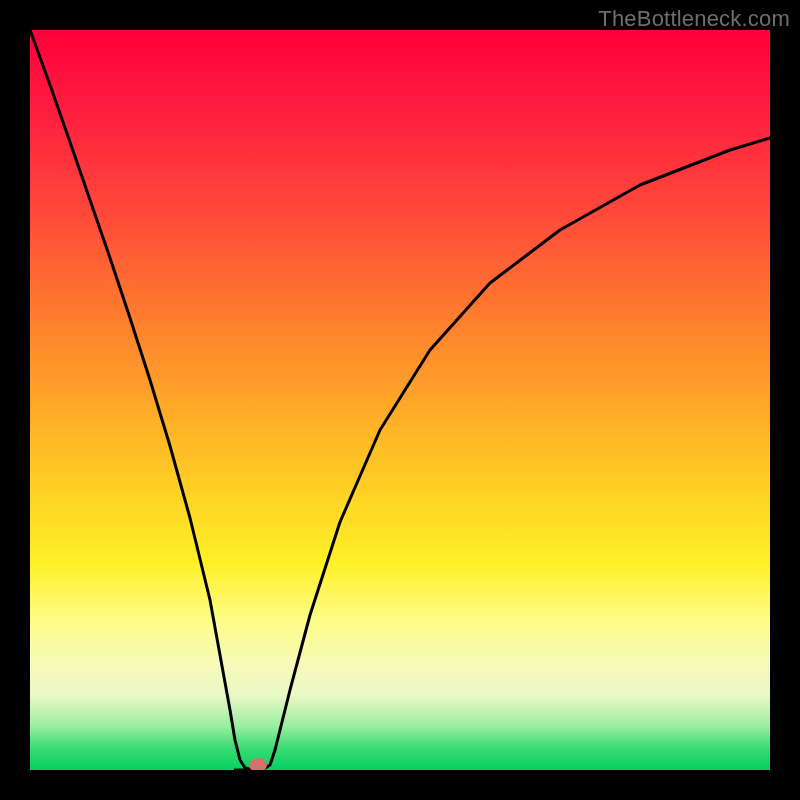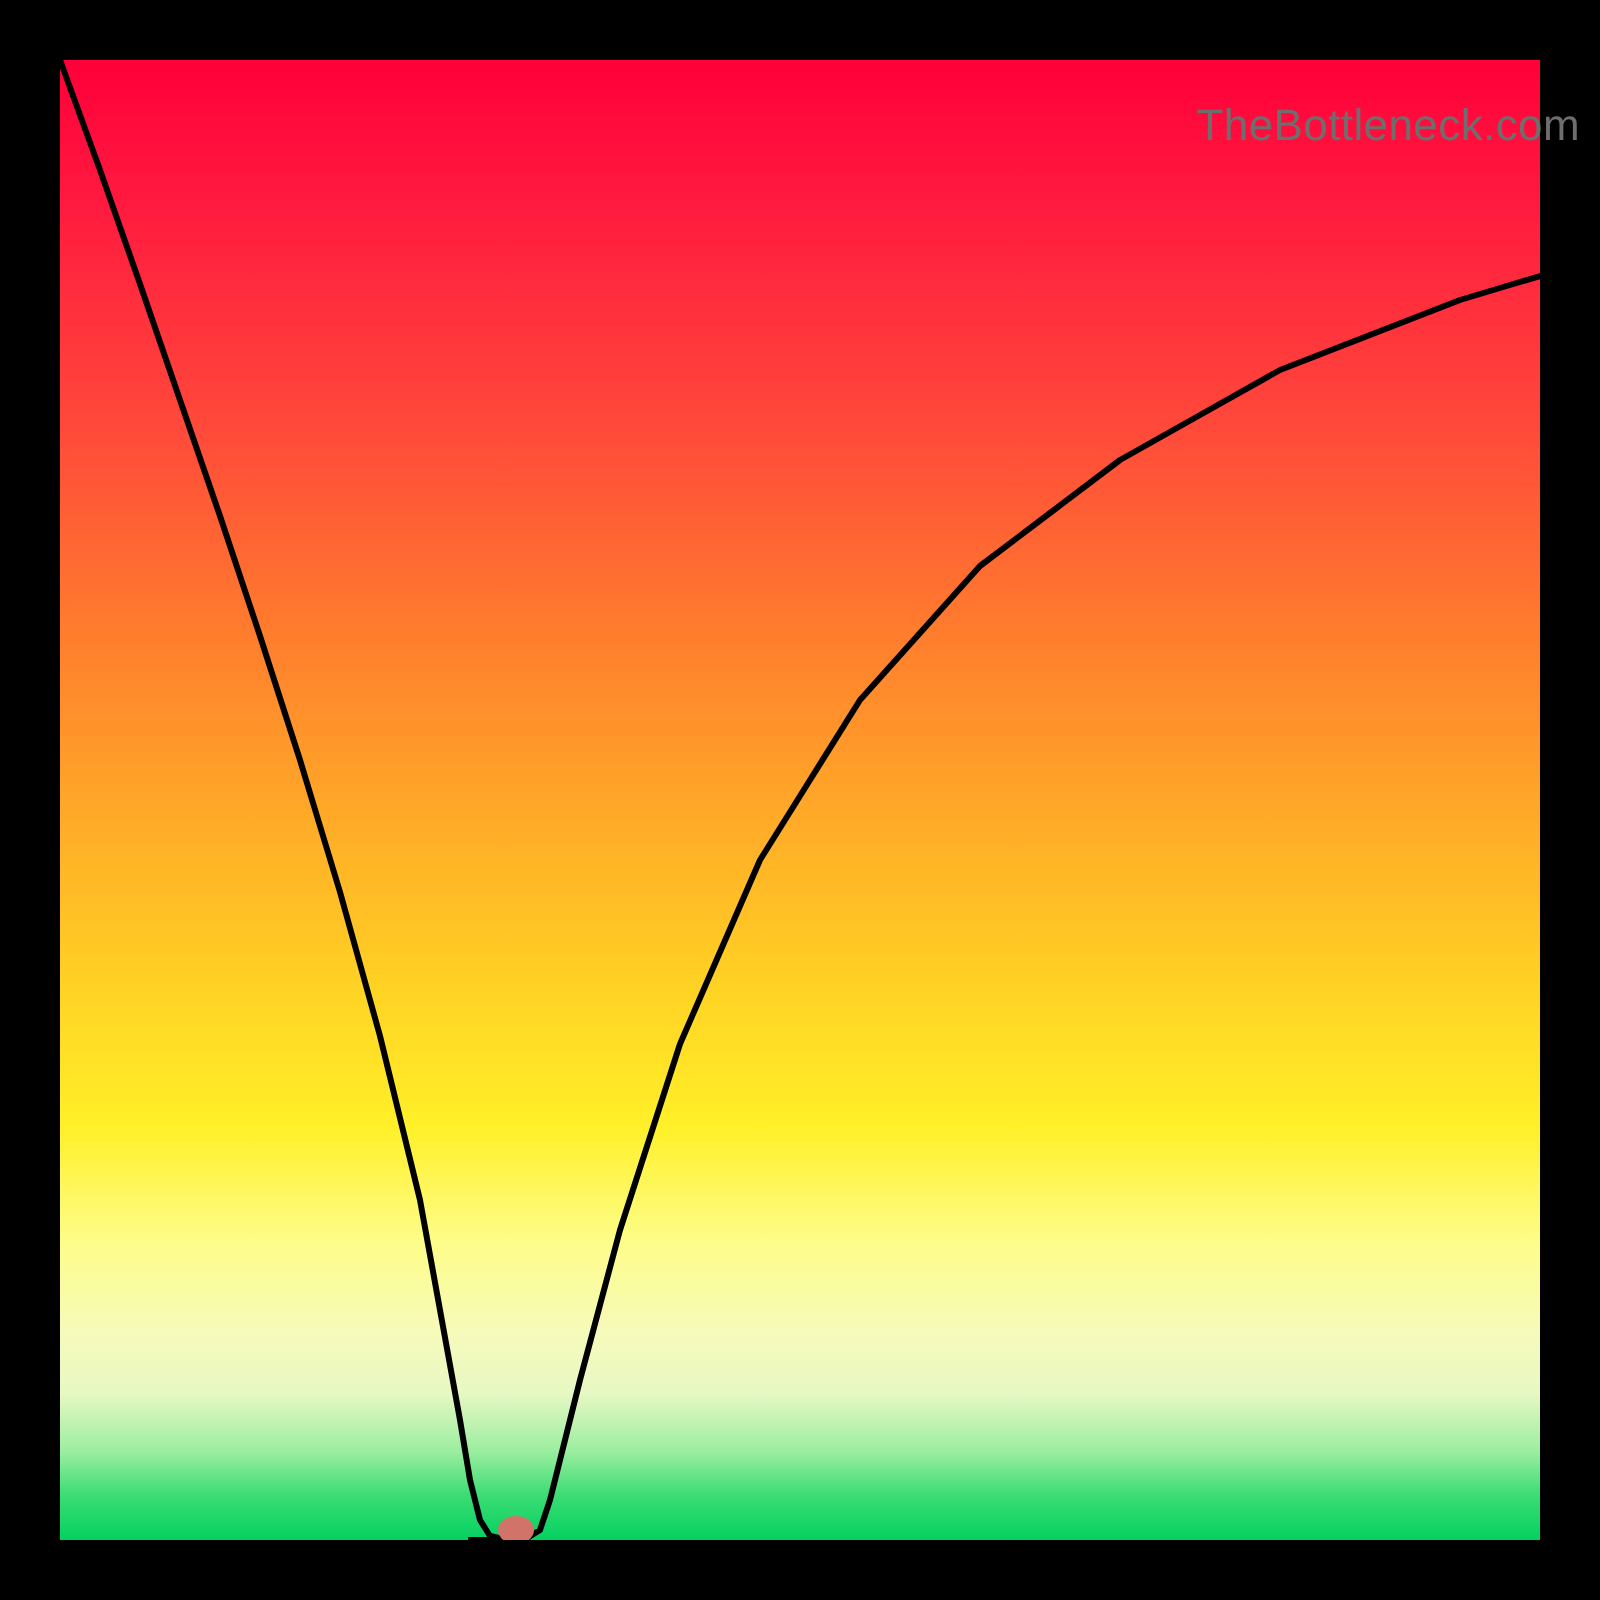--- a/index.html
+++ b/index.html
@@ -19,21 +19,20 @@
   }
   .watermark {
     position: absolute;
     top: 6px;
     right: 10px;
     color: #6e6e6e;
     font-size: 22px;
     font-weight: 500;
     letter-spacing: 0.2px;
     z-index: 10;
-    margin-top: 44px;
   }
   .plot-area {
     position: absolute;
     left: 30px;
     top: 30px;
     width: 740px;
     height: 740px;
     overflow: hidden;
   }
   .gradient {

